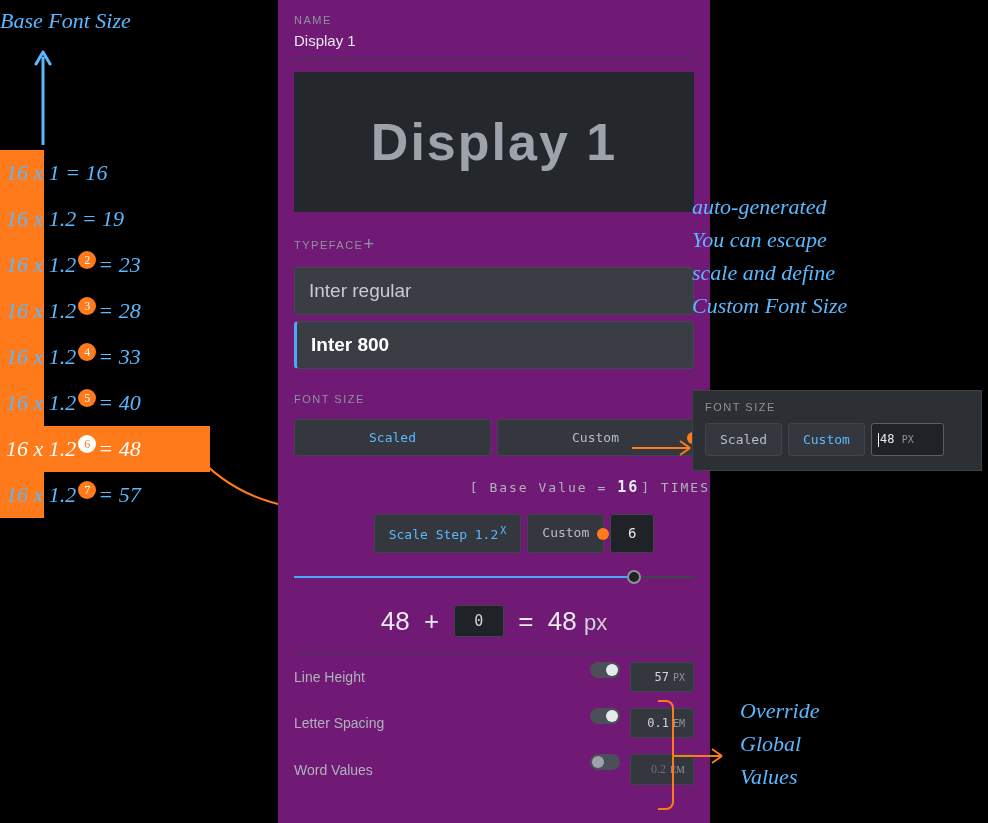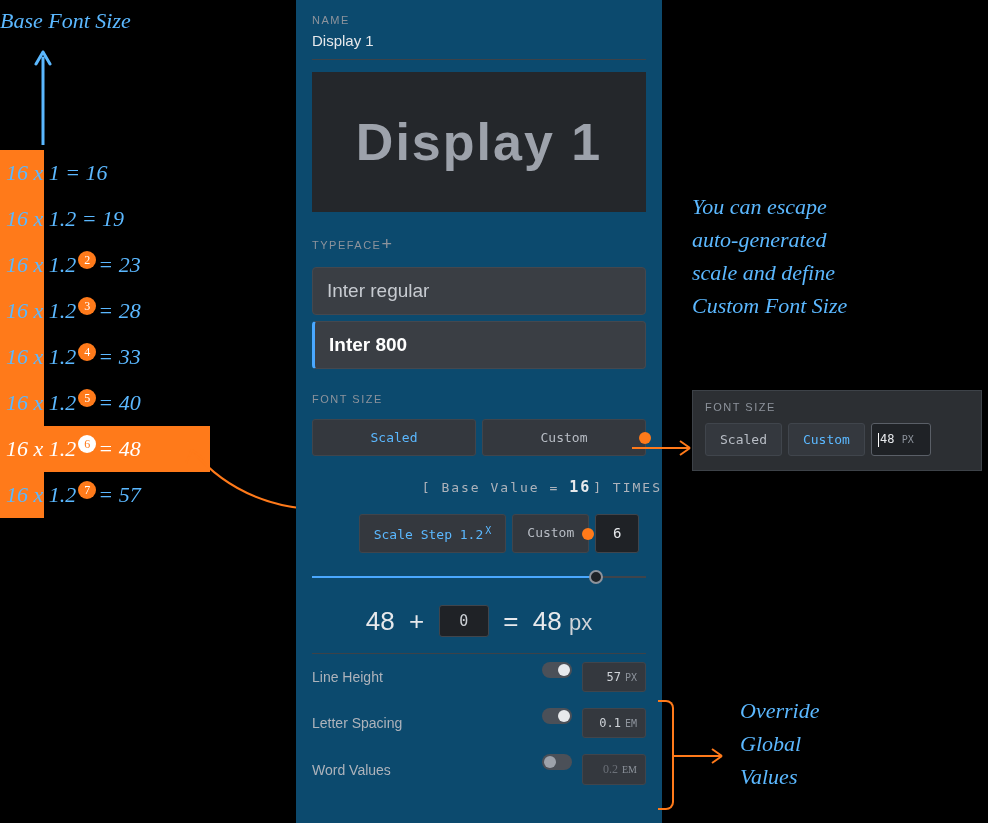--- a/index.html
+++ b/index.html
@@ -57,23 +57,23 @@
     text-align: center;
     vertical-align: super;
     margin: 0 2px;
   }
   .scale-row.hl .bg { width: 210px; }
   .scale-row.hl .txt { color: #fff; }
 
   
   .panel {
     position: absolute;
-    left: 296px; top: 0;
-    width: 366px; height: 823px;
-    background: #0c4a6e;
+    left: 278px; top: 0;
+    width: 432px; height: 823px;
+    background: #701a75;
     color: #cfd3d8;
     font-size: 13px;
   }
   .section-label {
     color: #8d939c;
     font-size: 11px;
     letter-spacing: 1.5px;
     padding: 14px 16px 6px;
   }
   .name-val {
@@ -272,21 +272,21 @@
     padding: 8px 14px;
     background: #34383e;
     border: 1px solid #40454c;
     border-radius: 3px;
     font-family: ui-monospace, Menlo, monospace;
     font-size: 13px;
     color: #b8bdc5;
   }
   .mini-tab.accent { color: #5bb8ff; }
   .mini-input {
-    width: 60px;
+    width: 73px;
     background: #1f2226;
     border: 1px solid #5a5f67;
     border-radius: 3px;
     padding: 8px 6px;
     font-family: ui-monospace, Menlo, monospace;
     font-size: 12px;
     color: #e7e9ec;
     text-align: left;
     position: relative;
   }
@@ -435,22 +435,22 @@
     <div class="prop-ctrls">
       <div class="toggle off">
           <div class="knob"></div>
         </div>
       <div class="val-chip dim"><span>0.2</span><span class="u">EM</span></div>
     </div>
   </div>
 </div>
 
 <div class="handwriting callout-top">
+  <div>auto-generated</div>
   <div>You can escape</div>
-  <div>auto-generated</div>
   <div>scale and define</div>
   <div>Custom Font Size</div>
 </div>
 
 <svg class="arrow-svg" style="left:632px;top:438px;width:70px;height:20px" viewBox="0 0 70 20">
   <path d="M0 10 L58 10" stroke="#ff7a1a" stroke-width="2" fill="none"></path>
   <path d="M58 10 L48 3 M58 10 L48 17" stroke="#ff7a1a" stroke-width="2" fill="none"></path>
 </svg>
 
 <div class="mini-panel">

